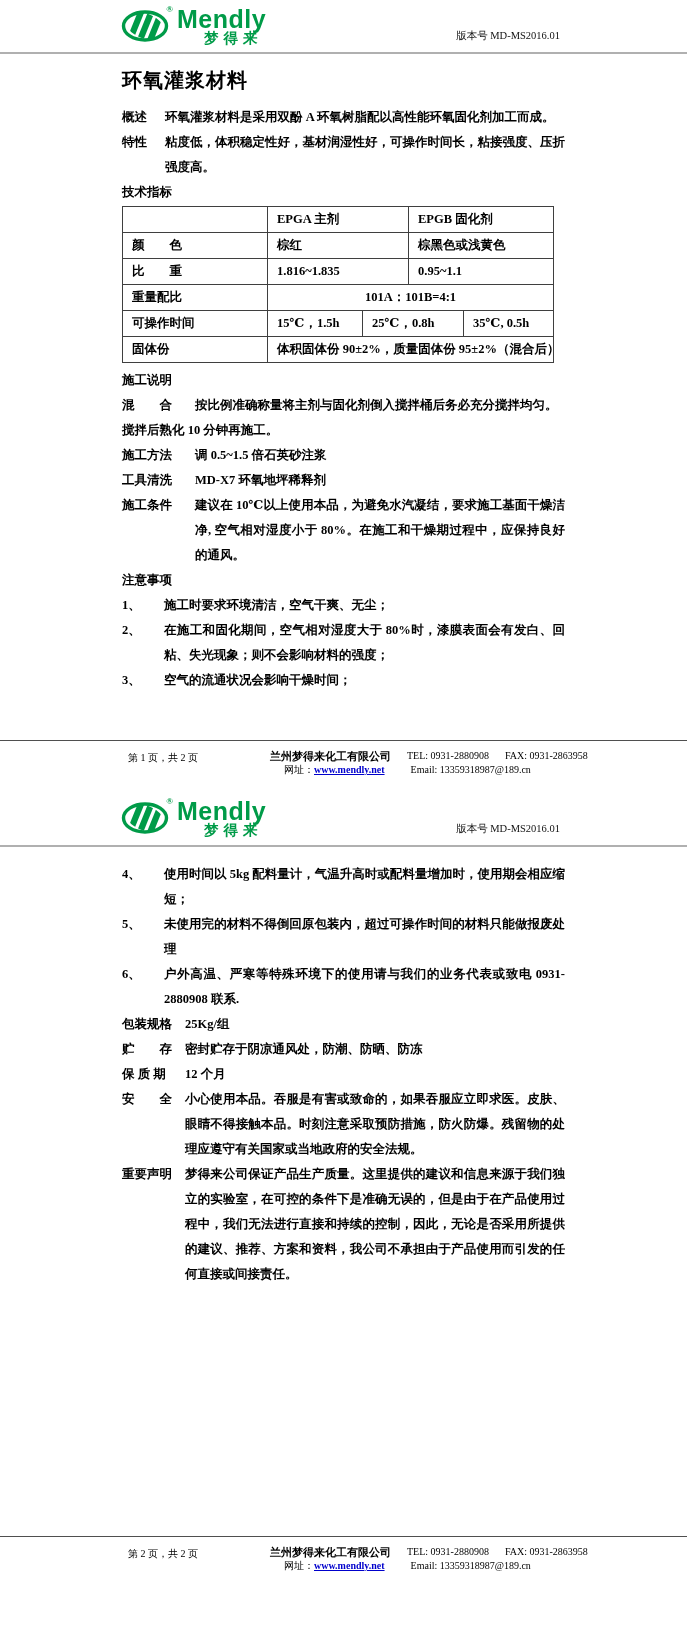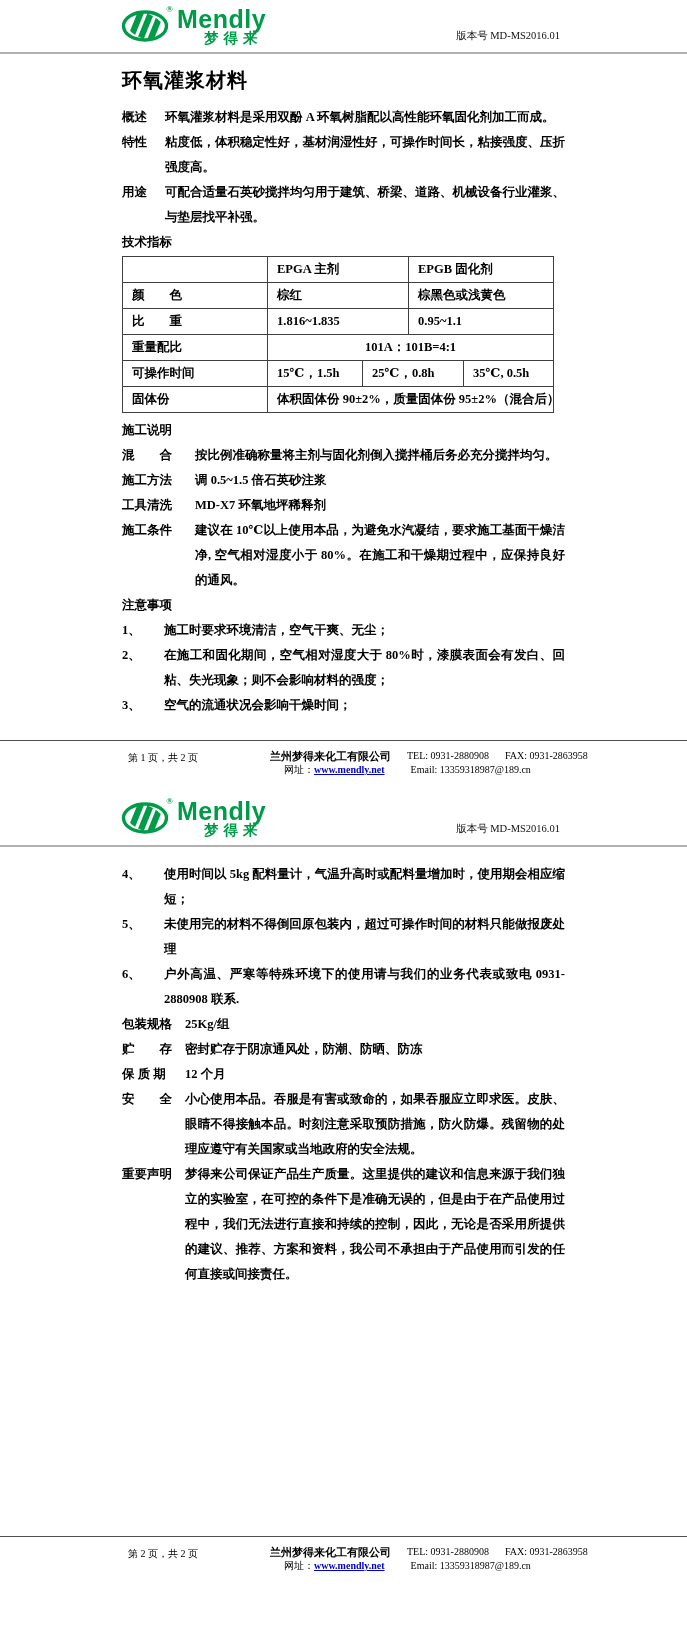--- a/index.html
+++ b/index.html
@@ -97,24 +97,20 @@
 
   <div class="content">
     <div class="row">
       <span class="lbl">概述</span>
       <span class="txt">环氧灌浆材料是采用双酚 A 环氧树脂配以高性能环氧固化剂加工而成。</span>
     </div>
     <div class="row">
       <span class="lbl">特性</span>
       <span class="txt">粘度低，体积稳定性好，基材润湿性好，可操作时间长，粘接强度、压折强度高。</span>
     </div>
-    <div class="row">
-      <span class="lbl">用途</span>
-      <span class="txt">可配合适量石英砂搅拌均匀用于建筑、桥梁、道路、机械设备行业灌浆、与垫层找平补强。</span>
-    </div>
 
     <div class="heading">技术指标</div>
 
     <table class="spec">
       <colgroup>
           <col style="width:145px">
           <col style="width:95px">
           <col style="width:46px">
           <col style="width:55px">
           <col style="width:90px">
@@ -151,20 +147,21 @@
       </tr>
     </tbody>
       </table>
 
     <div class="heading gap-top">施工说明</div>
 
     <div class="row">
       <span class="lbl w73">混　　合</span>
       <span class="txt">按比例准确称量将主剂与固化剂倒入搅拌桶后务必充分搅拌均匀。</span>
     </div>
+    <div class="full">搅拌后熟化 10 分钟再施工。</div>
 
     <div class="row">
       <span class="lbl w73">施工方法</span>
       <span class="txt">调 0.5~1.5 倍石英砂注浆</span>
     </div>
     <div class="row">
       <span class="lbl w73">工具清洗</span>
       <span class="txt">MD-X7 环氧地坪稀释剂</span>
     </div>
     <div class="row">

